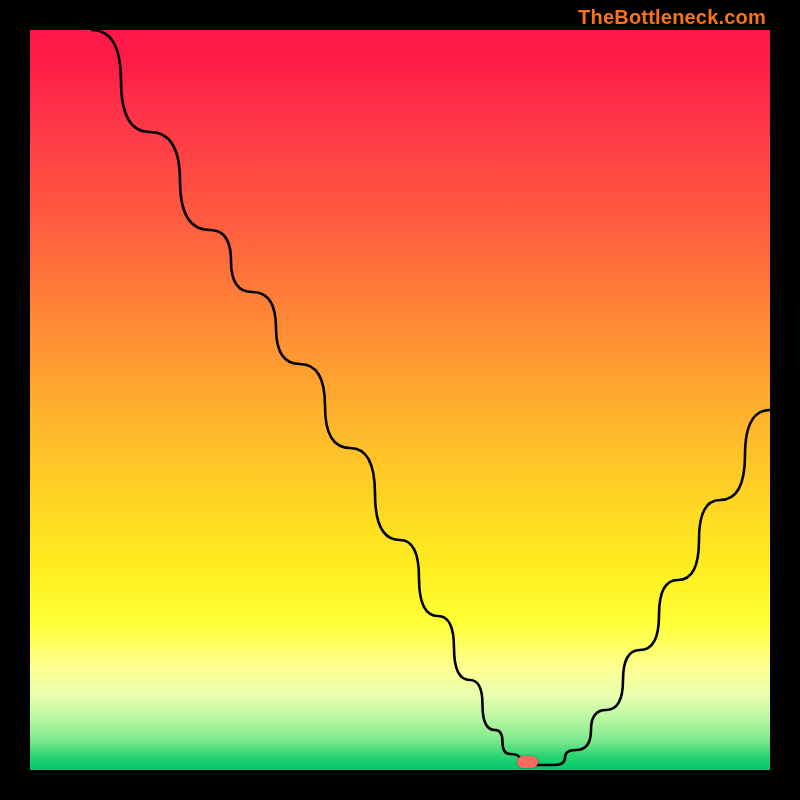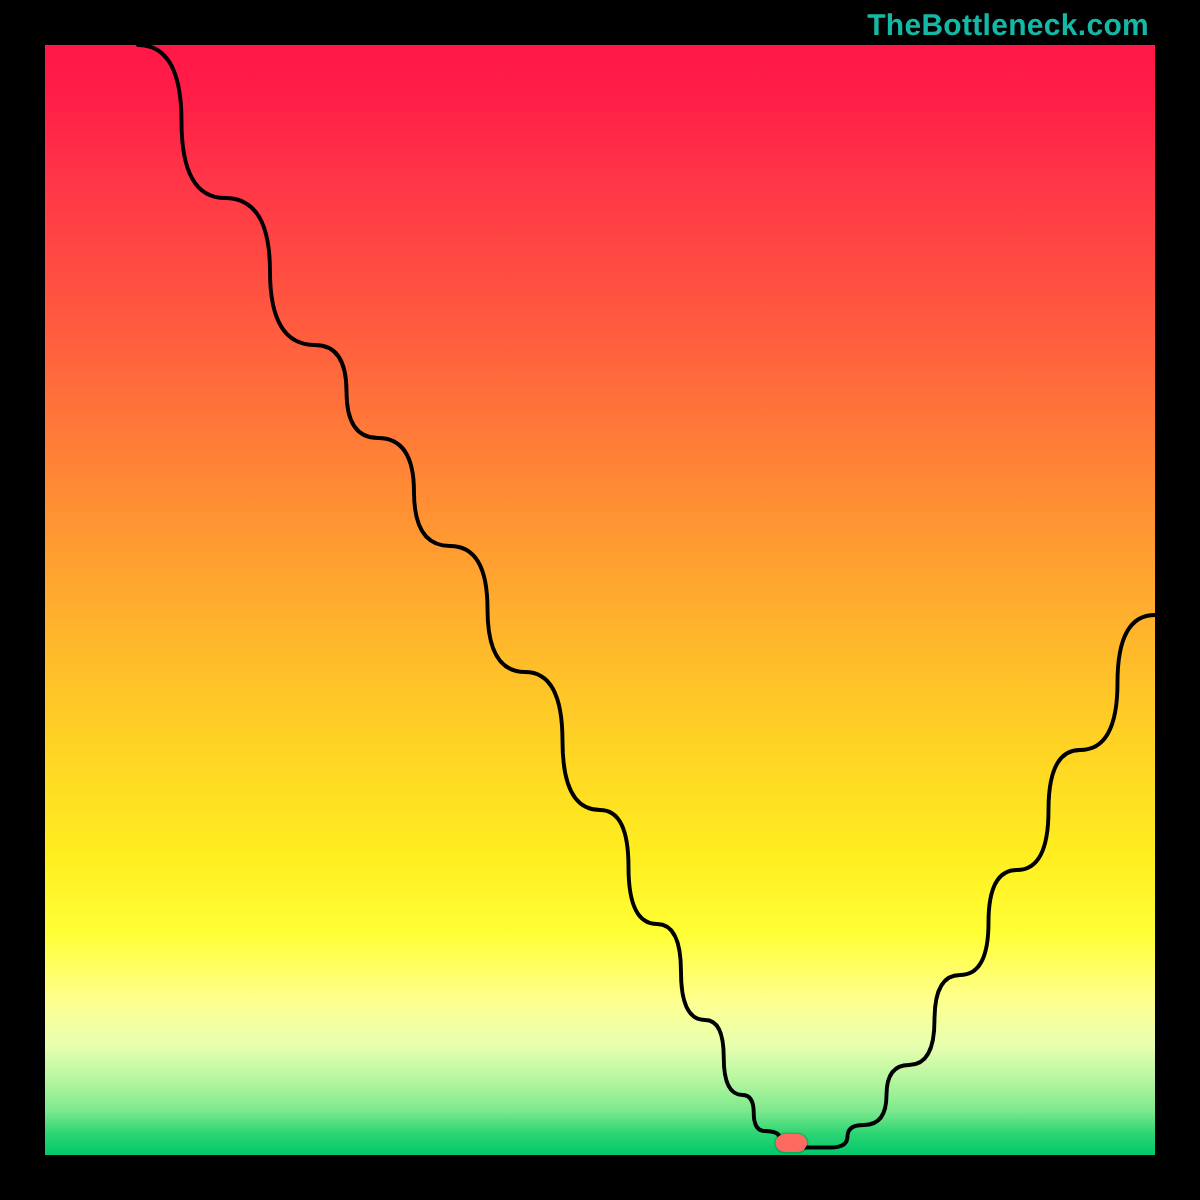--- a/index.html
+++ b/index.html
@@ -30,21 +30,21 @@
     position:absolute;
     width:21px;height:12px;
     border-radius:6px;
     background:#ff6a60;
     box-shadow:0 0 0 1px rgba(0,0,0,.15);
   }
   .watermark{
     position:absolute;
     right:34px;top:6px;
     font:600 20px Arial,Helvetica,sans-serif;
-    color:#14b8a6;
+    color:#f97316;
     letter-spacing:.2px;
   }
 </style>
 </head>
 <body>
 
 <div class="frame">
   <div class="watermark">TheBottleneck.com</div>
   <div class="plot">
     <svg class="curve" width="740" height="740" viewBox="0 0 740 740">

